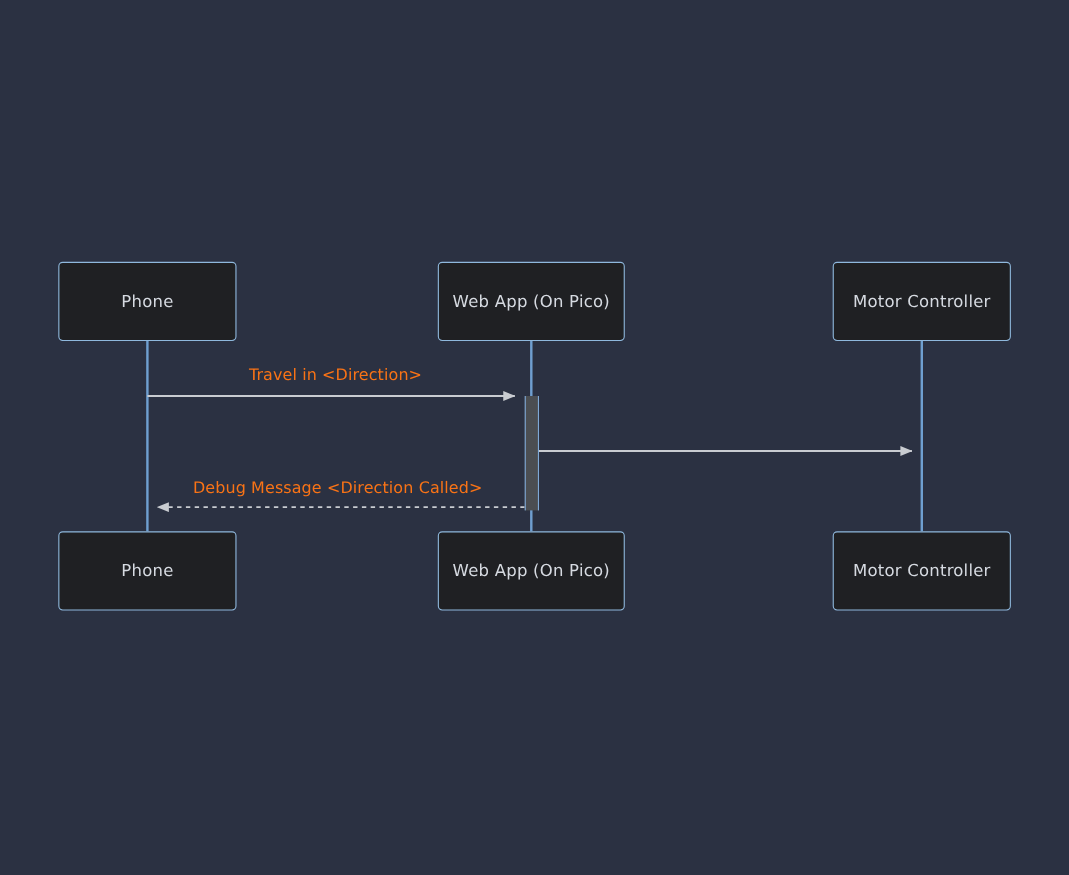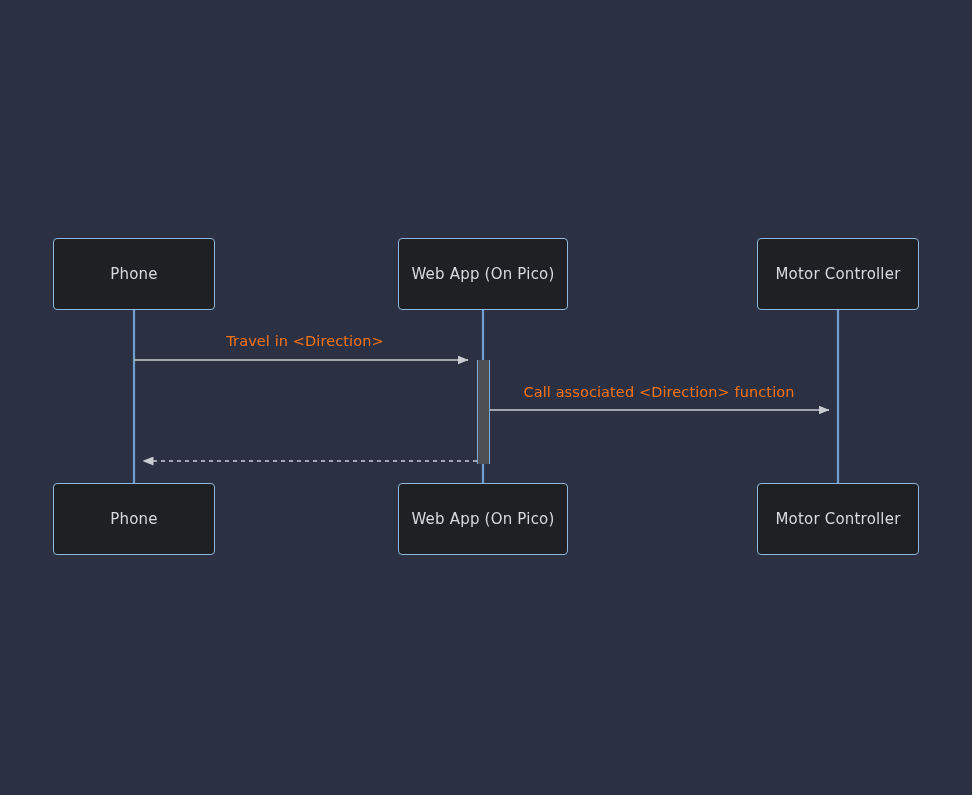--- a/index.html
+++ b/index.html
@@ -110,16 +110,16 @@
   <div class="actor-box" style="left:398px; top:483px; width:170px; height:72px;">
     <span class="actor-label">Web App (On Pico)</span>
   </div>
 
   <div class="actor-box" style="left:757px; top:483px; width:162px; height:72px;">
     <span class="actor-label">Motor Controller</span>
   </div>
 
   <div class="msg-label" style="left:305px; top:333px;">Travel in &lt;Direction&gt;</div>
 
-  <div class="msg-label" style="left:659px; top:384px;">Call associated &lt;Direction&gt; function</div>
 
+  <div class="msg-label" style="left:307px; top:436px;">Debug Message &lt;Direction Called&gt;</div>
 
 </div>
 
 </body></html>

